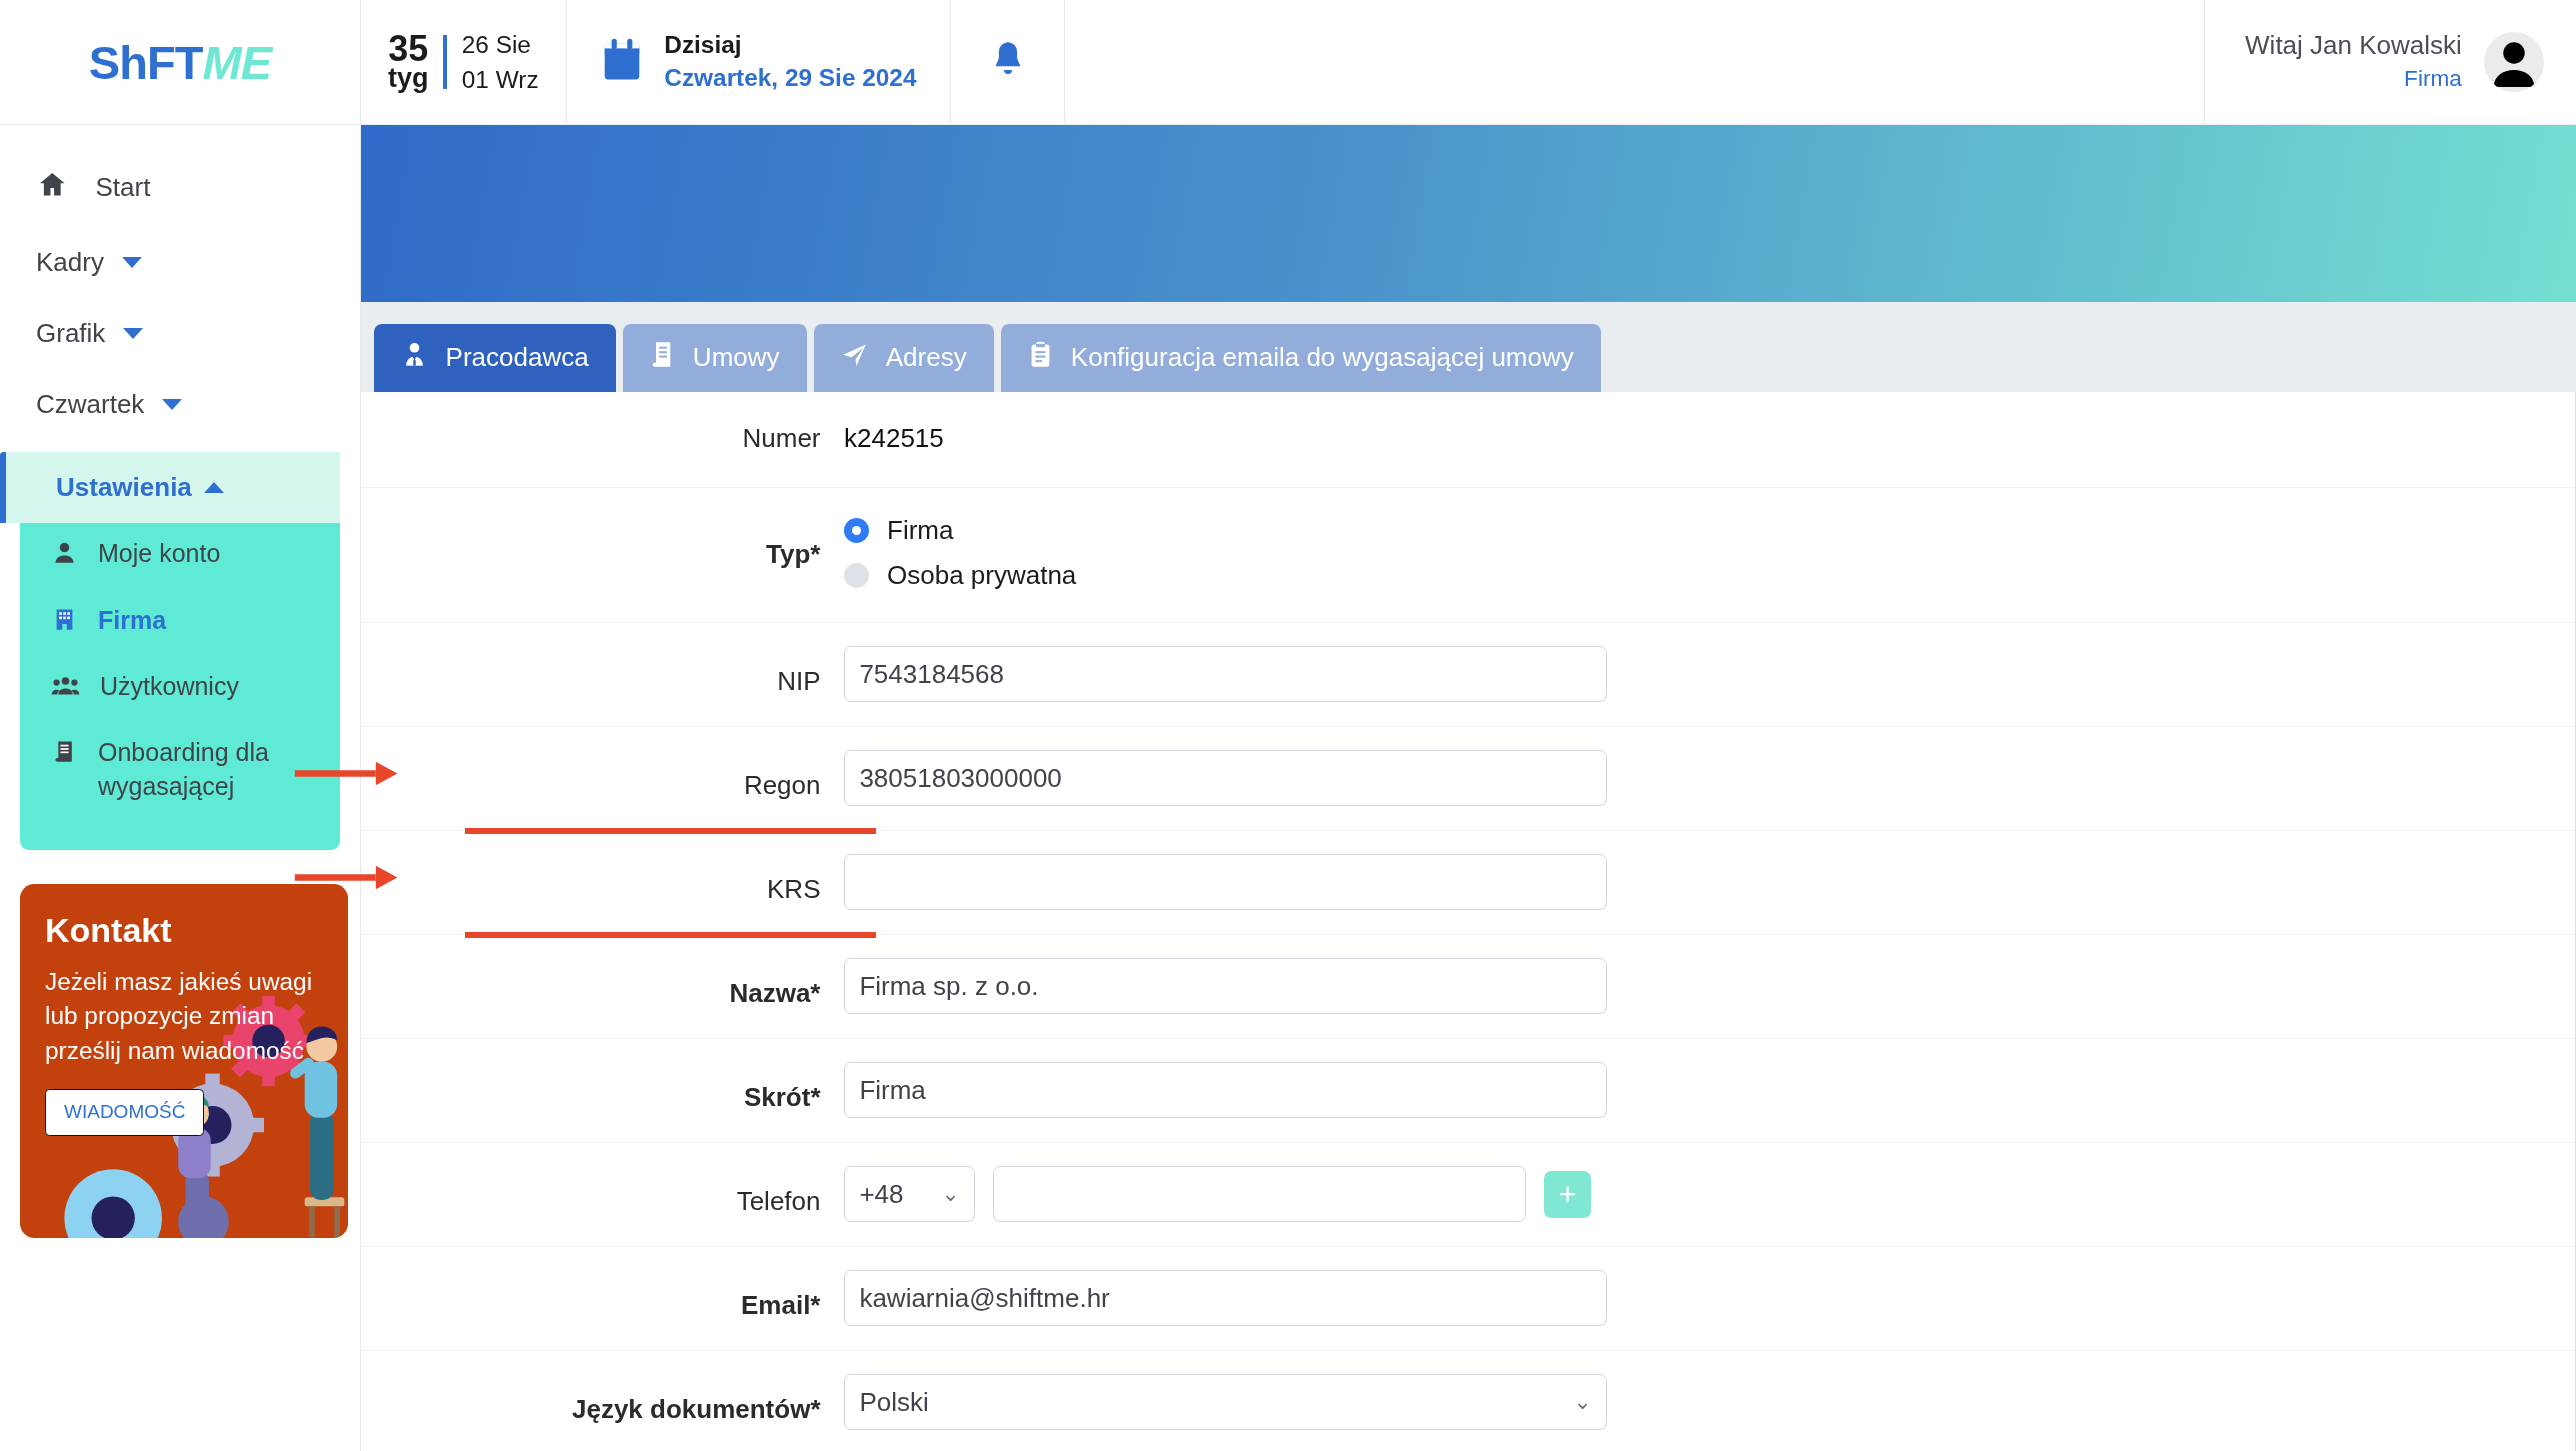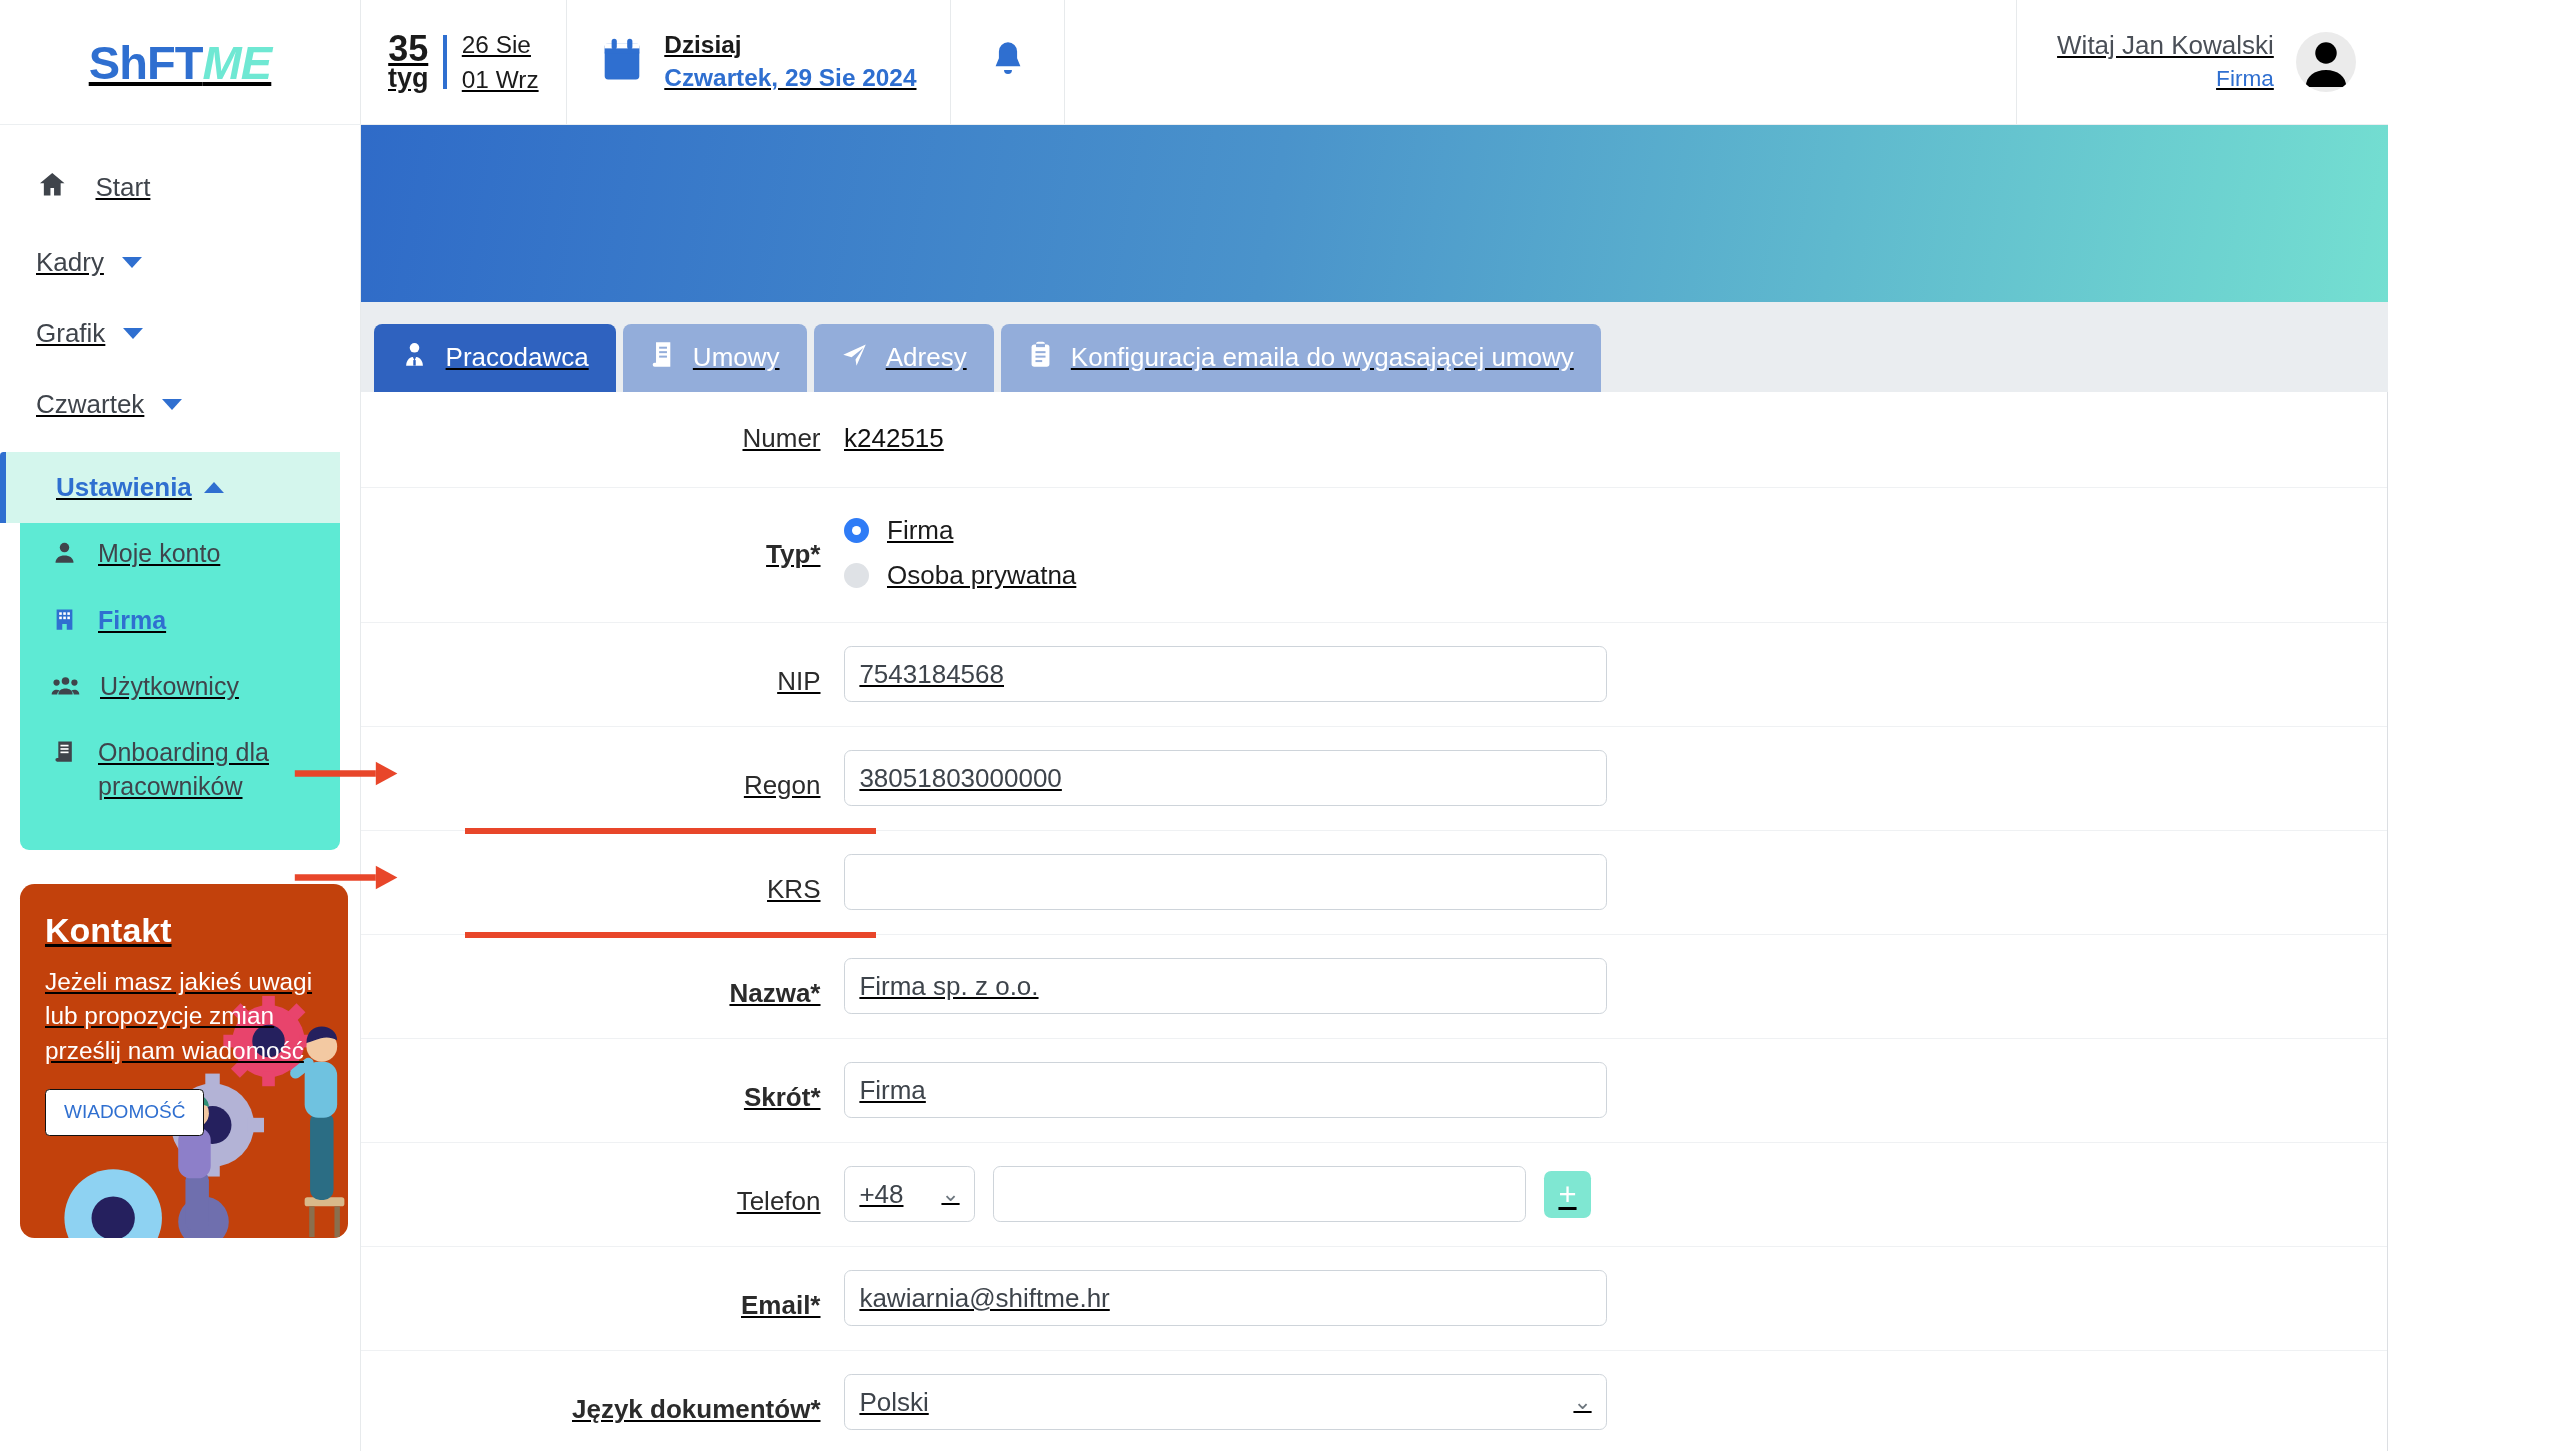--- a/index.html
+++ b/index.html
@@ -2,21 +2,21 @@
 <html style="font-size:14.4px"><head>
 <meta charset="utf-8">
 <style>
   * { box-sizing: border-box; margin: 0; padding: 0; }
   html, body {
     width: 2576px; height: 1451px;
     background: #ffffff;
     font-family: "Liberation Sans", sans-serif;
     overflow: hidden;
   }
-  .app { position: relative; width: 2388px; height: 1451px; display: flex; flex-direction: column; text-decoration: underline; }
+  .app { position: relative; width: 2576px; height: 1451px; display: flex; flex-direction: column; }
 
   
   .topbar {
     height: 125px; min-height: 125px;
     background: #ffffff;
     display: flex; align-items: stretch;
     border-bottom: 1.8px solid #eceff1;
   }
   .logo-cell {
     width: 361px; min-width: 361px;
@@ -328,21 +328,21 @@
           <span class="ico">
             <svg width="27" height="27" viewBox="0 0 24 24">
                 <path d="M5.5 3h13v18h-13a1.6 1.6 0 0 1 0-3.2h1V3z" fill="#3f444b"></path>
                 <g fill="#fff">
                   <rect x="8.4" y="6" width="7.2" height="1.5"></rect>
                   <rect x="8.4" y="9" width="7.2" height="1.5"></rect>
                   <rect x="8.4" y="12" width="7.2" height="1.5"></rect>
                 </g>
               </svg>
           </span>
-          <span>Onboarding dla pracowników</span>
+          <span>Onboarding dla wygasającej</span>
         </div>
       </div>
 
       <div class="kontakt">
         <svg class="kontakt-art" width="289" height="262" viewBox="0 0 320 290">
           <circle cx="232" cy="72" r="40" fill="#e8446c"></circle>
             <circle cx="232" cy="72" r="18" fill="#25205e"></circle>
           <g fill="#e8446c">
               <rect x="225" y="22" width="14" height="16"></rect>
               <rect x="225" y="106" width="14" height="16"></rect>

